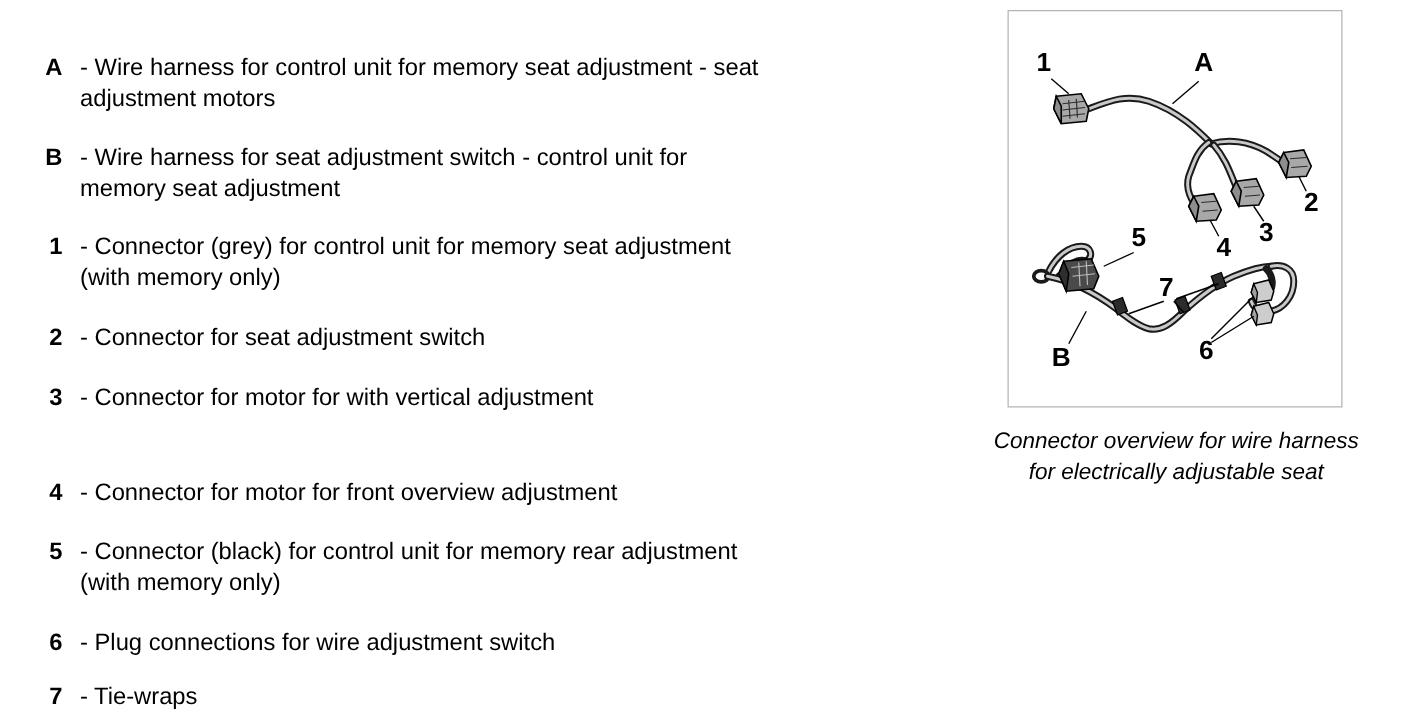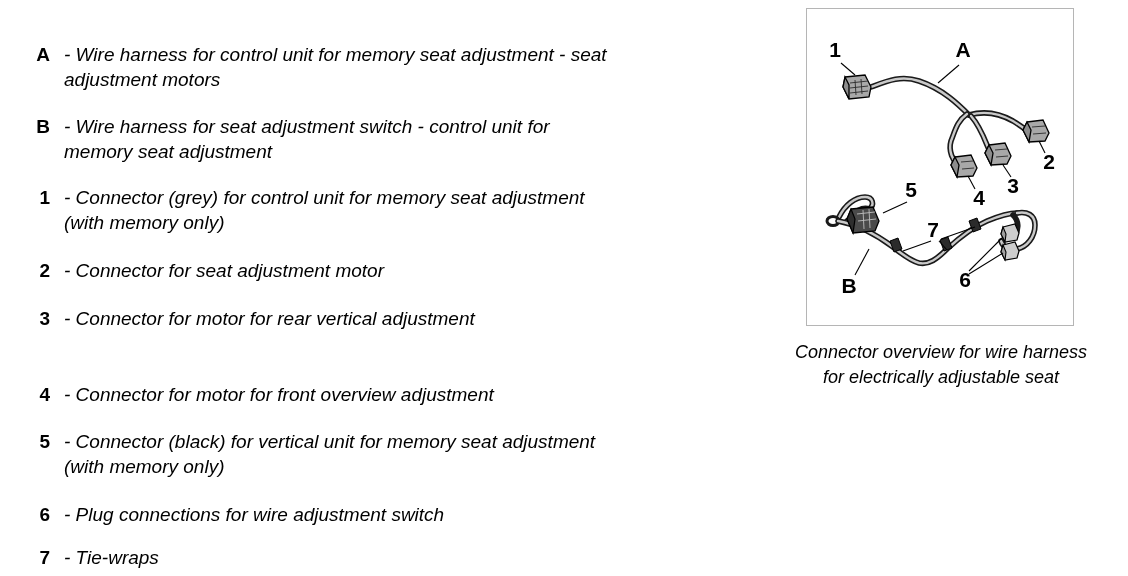--- a/index.html
+++ b/index.html
@@ -38,21 +38,20 @@
     font-size: 19px;
     line-height: 25px;
     padding-right: 0px;
   }
   .legend-text {
     flex: 1 1 auto;
     font-size: 19px;
     line-height: 25px;
     padding-left: 14px;
     white-space: pre-line;
-    font-style: italic;
   }
 
   
   #panel {
     position: absolute;
     left: 806px;
     top: 8px;
     width: 268px;
     height: 318px;
     border: 1px solid #b5b5b5;
@@ -109,36 +108,36 @@
   </div>
 
   <div class="legend-row" style="top:185px">
     <div class="legend-key">1</div>
     <div class="legend-text">- Connector (grey) for control unit for memory seat adjustment
 (with memory only)</div>
   </div>
 
   <div class="legend-row" style="top:258px">
     <div class="legend-key">2</div>
-    <div class="legend-text">- Connector for seat adjustment motor</div>
+    <div class="legend-text">- Connector for seat adjustment switch</div>
   </div>
 
   <div class="legend-row" style="top:306px">
     <div class="legend-key">3</div>
-    <div class="legend-text">- Connector for motor for rear vertical adjustment</div>
+    <div class="legend-text">- Connector for motor for with vertical adjustment</div>
   </div>
 
   <div class="legend-row" style="top:382px">
     <div class="legend-key">4</div>
     <div class="legend-text">- Connector for motor for front overview adjustment</div>
   </div>
 
   <div class="legend-row" style="top:429px">
     <div class="legend-key">5</div>
-    <div class="legend-text">- Connector (black) for vertical unit for memory seat adjustment
+    <div class="legend-text">- Connector (black) for control unit for memory rear adjustment
 (with memory only)</div>
   </div>
 
   <div class="legend-row" style="top:502px">
     <div class="legend-key">6</div>
     <div class="legend-text">- Plug connections for wire adjustment switch</div>
   </div>
 
   <div class="legend-row" style="top:545px">
     <div class="legend-key">7</div>

